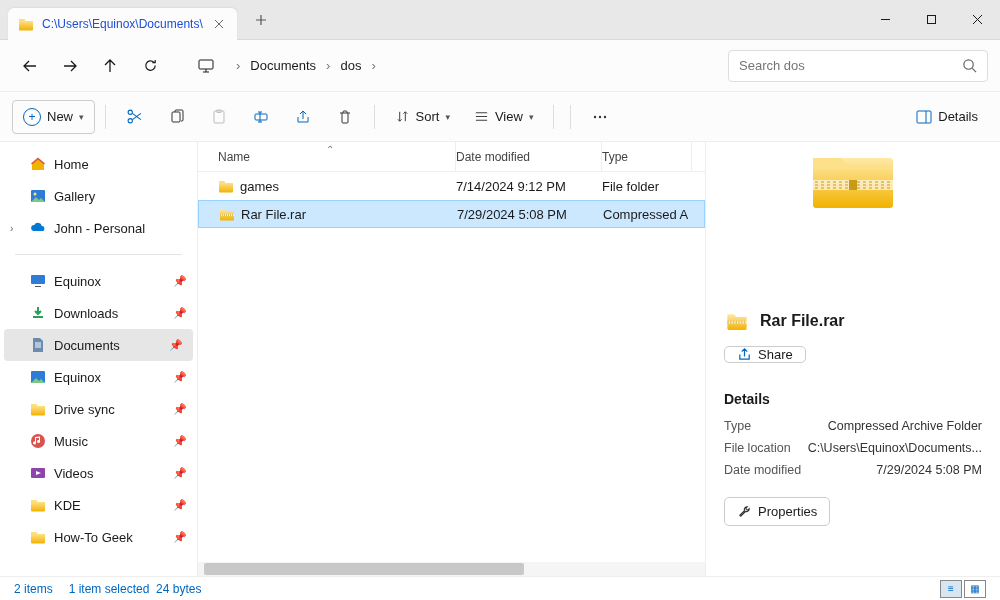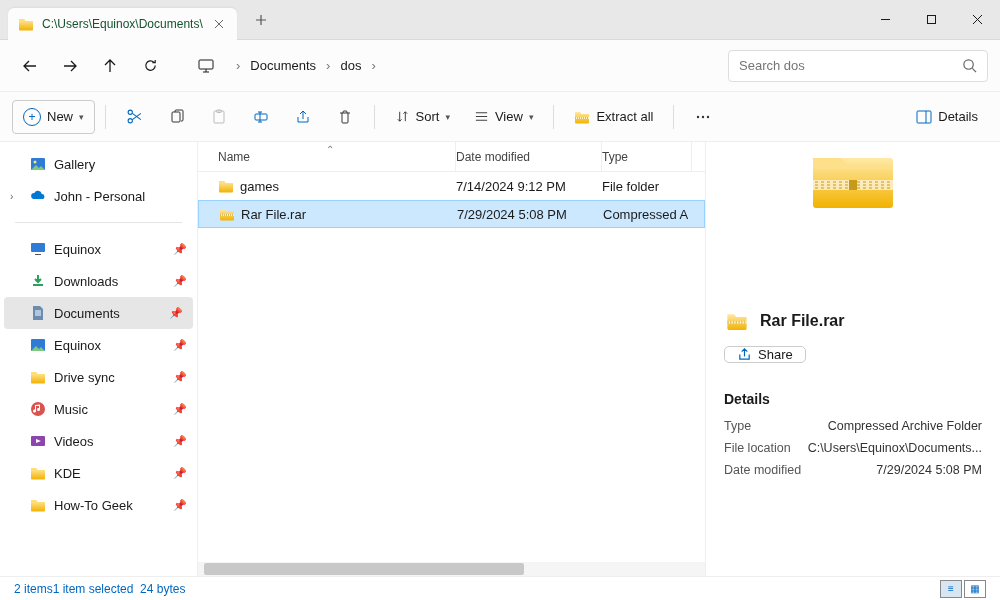--- a/index.html
+++ b/index.html
@@ -2,21 +2,21 @@
 <html><head>
 <meta charset="utf-8">
 <style>
 * { margin: 0; padding: 0; box-sizing: border-box; font-family: "Segoe UI", sans-serif; }
 body { background: #fff; width: 1000px; height: 600px; overflow: hidden; font-size: 13px; color: #1a1a1a; }
 
 
 .titlebar { height: 40px; background: #e8e8e8; display: flex; align-items: center; border-bottom: 1px solid #d9d9d9; }
 .tab { height: 32px; background: #fcfcfc; border-radius: 6px 6px 0 0; display: flex; align-items: center; padding: 0 10px; margin-left: 8px; margin-top: 8px; gap: 8px; min-width: 220px; box-shadow: 0 -1px 2px rgba(0,0,0,0.05); }
 .tab .folder-icon { width: 16px; height: 16px; }
-.tab-title { flex: 1; font-size: 12px; color: #14532d; white-space: nowrap; overflow: hidden; text-overflow: ellipsis; }
+.tab-title { flex: 1; font-size: 12px; color: #1d4ed8; white-space: nowrap; overflow: hidden; text-overflow: ellipsis; }
 .tab-close { width: 16px; height: 16px; display: flex; align-items: center; justify-content: center; color: #666; }
 .new-tab { margin-left: 10px; color: #555; width: 28px; height: 28px; display: flex; align-items: center; justify-content: center; }
 .win-controls { margin-left: auto; display: flex; }
 .win-btn { width: 46px; height: 40px; display: flex; align-items: center; justify-content: center; color: #1a1a1a; }
 
 
 .navbar { height: 52px; display: flex; align-items: center; padding: 0 12px; gap: 4px; border-bottom: 1px solid #eee; background: #fcfcfc; }
 .nav-btn { width: 36px; height: 36px; display: flex; align-items: center; justify-content: center; border-radius: 4px; color: #1a1a1a; }
 .breadcrumb { flex: 1; display: flex; align-items: center; gap: 2px; margin-left: 8px; }
 .crumb { padding: 4px 8px; color: #1a1a1a; font-size: 13px; }
@@ -65,21 +65,21 @@
 .preview-img { width: 84px; height: 58px; margin: 0 auto 10px; display: block; }
 .file-title { display: flex; align-items: center; gap: 10px; margin: 100px 0 14px; }
 .file-title-text { font-size: 16px; font-weight: 600; }
 .share-btn { border: 1px solid #ccc; border-radius: 5px; padding: 0 12px; display: inline-flex; align-items: center; gap: 6px; font-size: 13px; }
 .details-hdr { font-weight: 600; margin: 26px 0 12px; font-size: 14px; }
 .detail-row { display: flex; justify-content: space-between; font-size: 12.5px; color: #555; margin-bottom: 8px; }
 .detail-row .val { color: #333; text-align: right; }
 .props-btn { border: 1px solid #ccc; border-radius: 5px; padding: 6px 12px; display: inline-flex; align-items: center; gap: 6px; margin-top: 12px; font-size: 13px; }
 
 
-.statusbar { height: 24px; border-top: 1px solid #eee; display: flex; align-items: center; padding: 0 14px; font-size: 12px; color: #0067c0; gap: 0; }
+.statusbar { height: 24px; border-top: 1px solid #eee; display: flex; align-items: center; padding: 0 14px; font-size: 12px; color: #0067c0; gap: 16px; }
 .status-views { margin-left: auto; display: flex; gap: 2px; }
 .view-toggle { width: 22px; height: 18px; border: 1px solid #888; display: flex; align-items: center; justify-content: center; font-size: 10px; }
 .view-toggle.active { background: #d8e6f2; }
 svg { display: block; }
 </style>
 </head>
 <body>
 
 <svg width="0" height="0" style="position:absolute">
   <defs>
@@ -230,46 +230,47 @@
     <span class="chev">▾</span>
   </div>
   <div class="tool-btn">
     <svg width="15" height="15" viewBox="0 0 16 16">
         <path stroke="#333" d="M2 4h12M2 8h12M2 12h12"></path>
       </svg>
     <span>View</span>
     <span class="chev">▾</span>
   </div>
   <div class="tool-sep"></div>
-  <div class="tool-btn">
-    <svg width="16" height="16" viewBox="0 0 16 16">
-        <use href="#zipfolder"></use>
-      </svg>
-    <span>Extract all</span>
-  </div>
   <div class="tool-sep"></div>
   <div class="tool-btn icon-only">
       <svg width="16" height="16" viewBox="0 0 16 16">
         <circle cx="3" cy="8" r="1.2" fill="#333"></circle>
         <circle cx="8" cy="8" r="1.2" fill="#333"></circle>
         <circle cx="13" cy="8" r="1.2" fill="#333"></circle>
       </svg>
     </div>
   <div class="tool-btn details-btn">
     <svg width="16" height="16" viewBox="0 0 16 16">
         <rect x="1" y="2" width="14" height="12" rx="1" stroke="#0067c0" fill="none"></rect>
         <path stroke="#0067c0" d="M10 2v12"></path>
       </svg>
     <span>Details</span>
   </div>
 </div>
 
 <div class="main">
 
   <div class="sidebar">
+    <div class="side-item">
+      <svg width="16" height="16" viewBox="0 0 16 16">
+          <path fill="#f2b200" d="M8 2l6 5v7H2V7z"></path>
+          <path fill="#d9534f" d="M1 7.5L8 1.5l7 6-1 1-6-5-6 5z"></path>
+        </svg>
+      <span>Home</span>
+    </div>
     <div class="side-item">
       <svg width="16" height="16" viewBox="0 0 16 16">
           <rect x="1" y="2" width="14" height="12" rx="1" fill="#2e7cd6"></rect>
           <circle cx="5" cy="6" r="1.5" fill="#ffe36e"></circle>
           <path fill="#7fc97f" d="M2 13l4-4 3 3 2-2 3 3v1H2z"></path>
         </svg>
       <span>Gallery</span>
     </div>
     <div class="side-item">
       <span class="expand">›</span>
@@ -415,20 +416,26 @@
           <span class="val">Compressed Archive Folder</span>
         </div>
       <div class="detail-row">
           <span>File location</span>
           <span class="val">C:\Users\Equinox\Documents...</span>
         </div>
       <div class="detail-row">
           <span>Date modified</span>
           <span class="val">7/29/2024 5:08 PM</span>
         </div>
+      <div class="props-btn">
+        <svg width="15" height="15" viewBox="0 0 16 16">
+            <path stroke="#333" fill="none" stroke-width="1.2" d="M13 5a3 3 0 0 1-4 3L4 13l-1-1 5-5a3 3 0 0 1 3-4l-1.5 1.5L10 6l1.5.5z"></path>
+          </svg>
+        <span>Properties</span>
+      </div>
     </div>
   </div>
 </div>
 
 <div class="statusbar">
   <span>2 items</span>
   <span><span>1 item selected</span>&nbsp;&nbsp;<span>24 bytes</span></span>
   <div class="status-views">
     <div class="view-toggle active">≡</div>
     <div class="view-toggle">▦</div>

